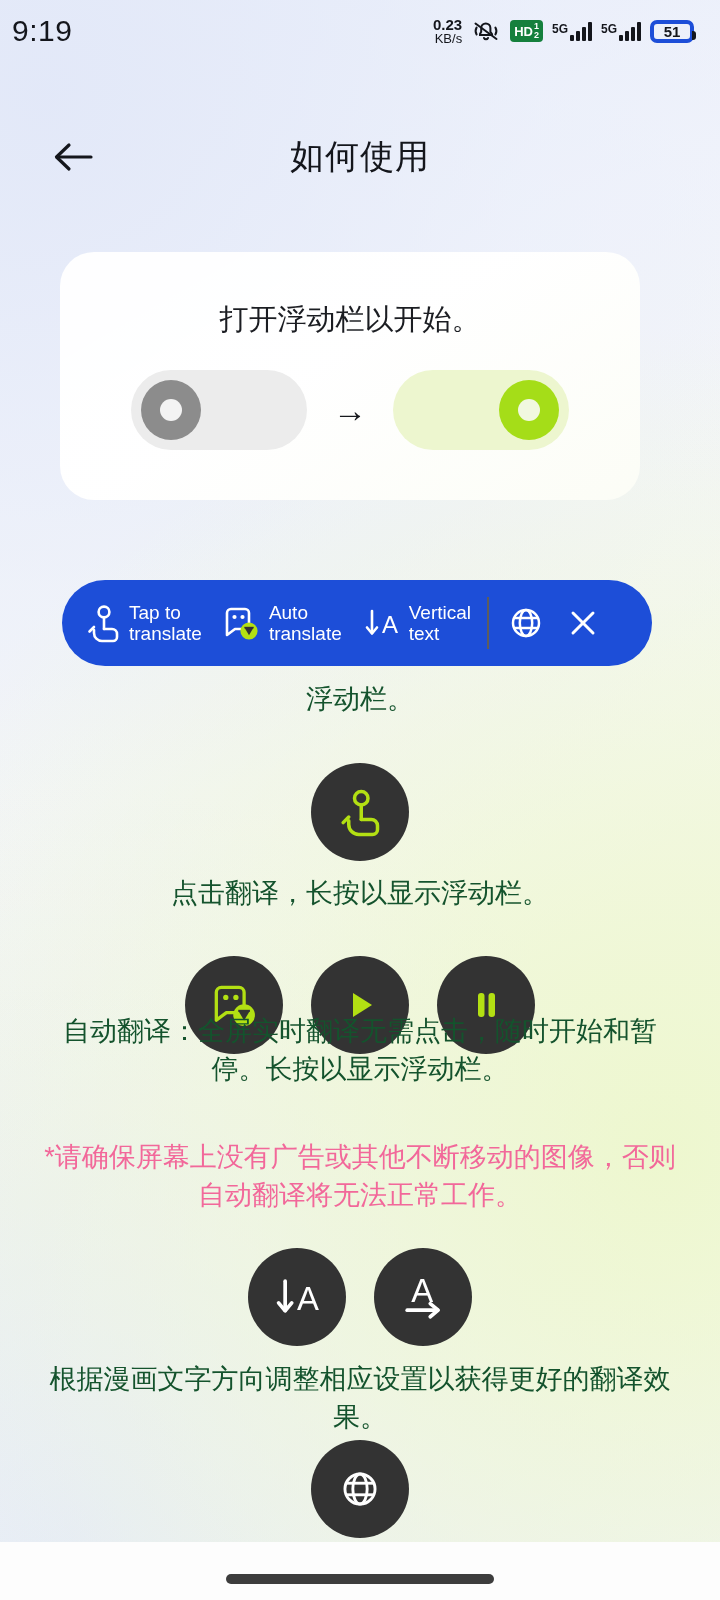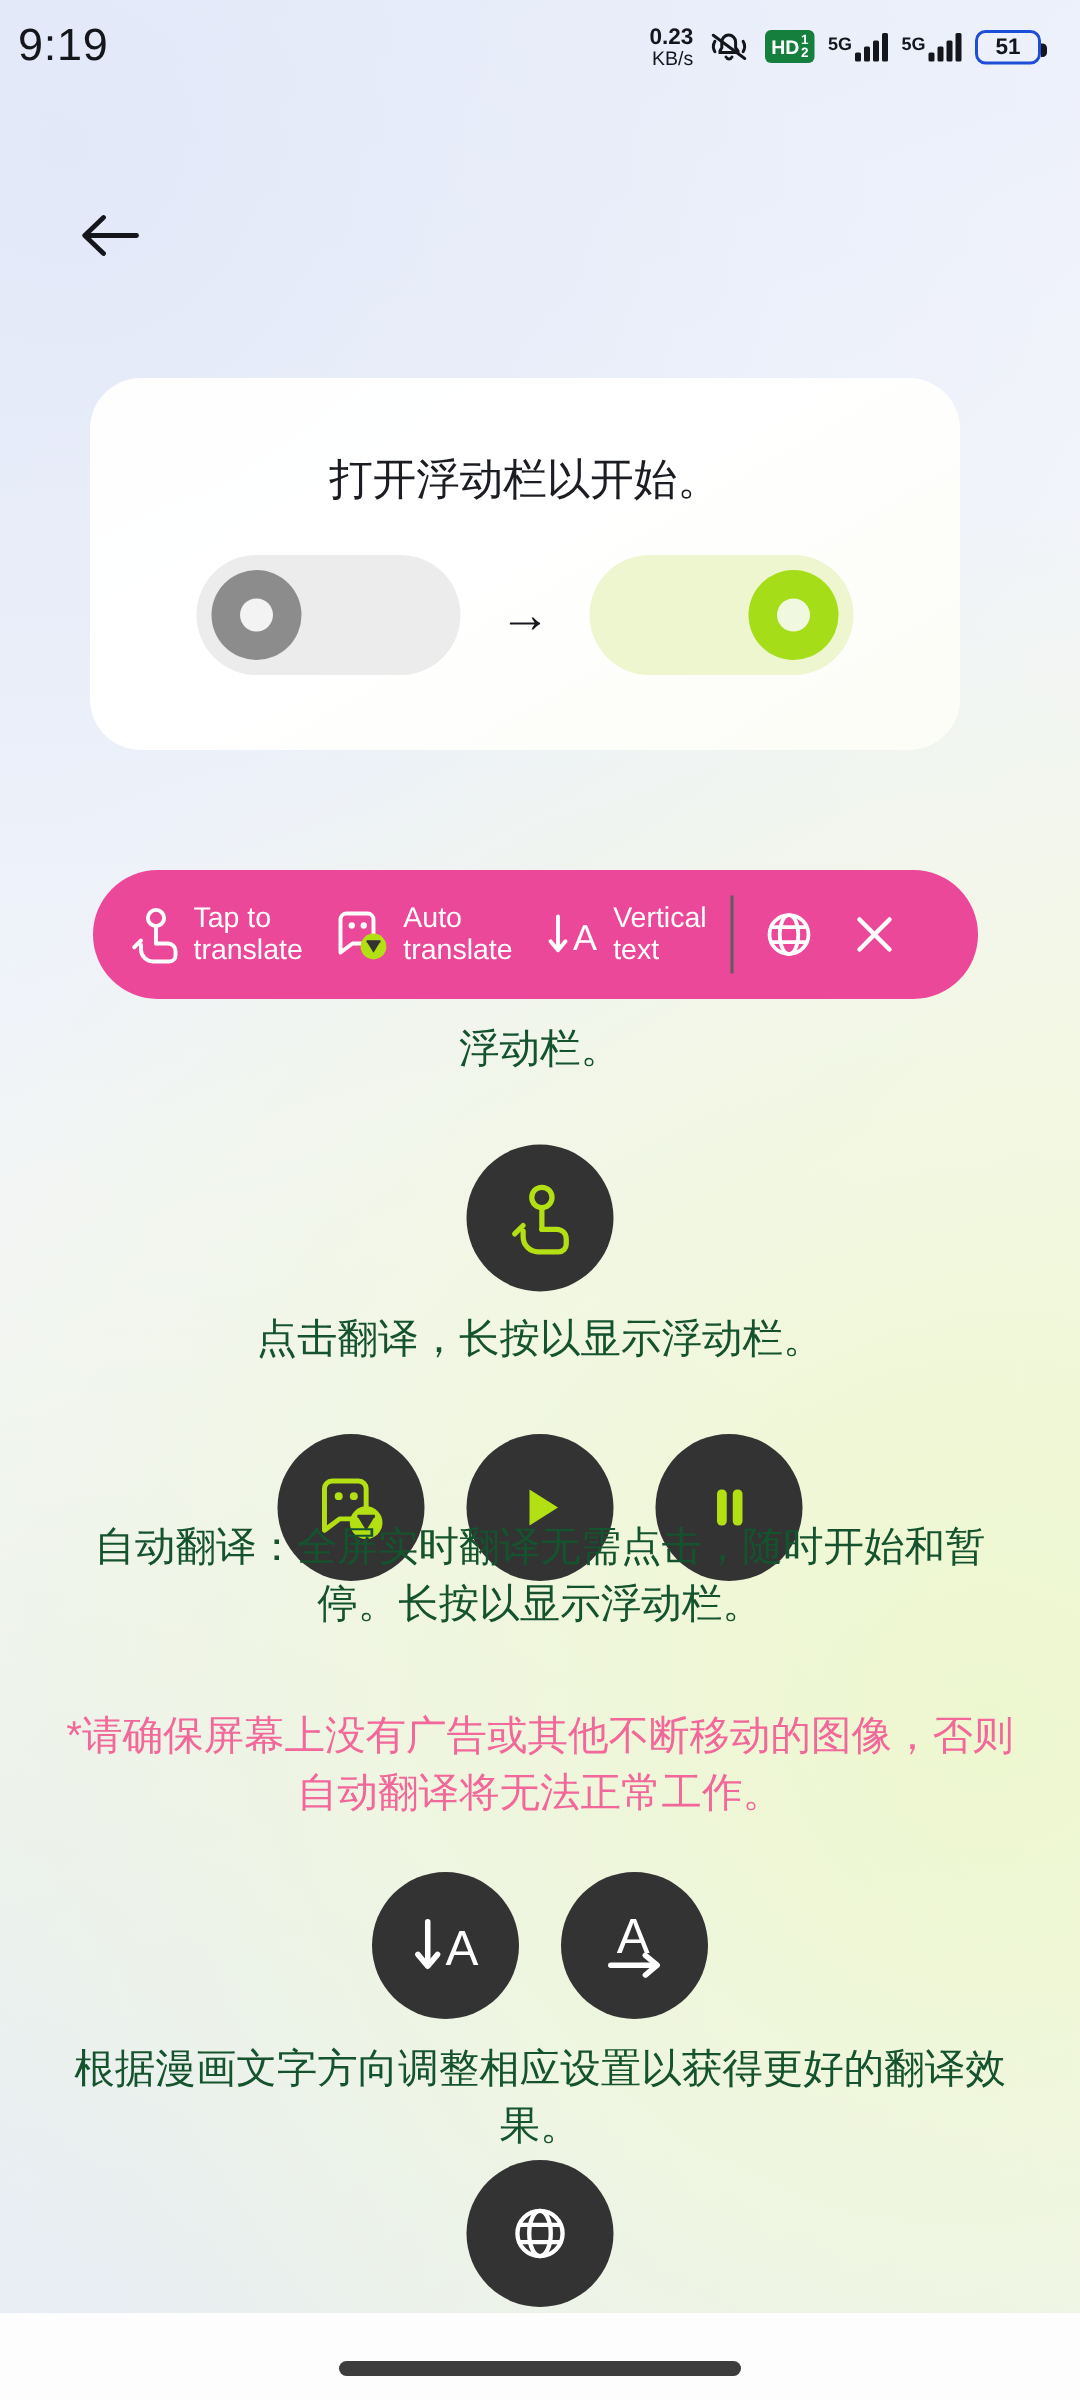--- a/index.html
+++ b/index.html
@@ -36,21 +36,21 @@
   .hd-badge .frac { display: inline-block; font-size: 9px; line-height: 1; margin-left: 1px; text-align: center; }
   .sig { display: flex; align-items: flex-start; gap: 1px; }
   .sig .g { font-size: 12px; font-weight: bold; color: #14161c; line-height: 1; margin-right: 1px; margin-top: 1px; }
   .bars { display: flex; align-items: flex-end; gap: 2px; height: 19px; }
   .bars i { display: block; width: 4px; background: #14161c; border-radius: 1px; }
   .bars i:nth-child(1) { height: 6px; }
   .bars i:nth-child(2) { height: 10px; }
   .bars i:nth-child(3) { height: 14px; }
   .bars i:nth-child(4) { height: 19px; }
   .batt {
-    width: 44px; height: 23px; border: 2px solid #1d4ed8; border-radius: 7px;
+    width: 44px; height: 23px; border: 4px solid #1d4ed8; border-radius: 7px;
     display: flex; align-items: center; justify-content: center; position: relative;
   }
   .batt:after {
     content: ""; position: absolute; right: -6px; top: 7px;
     width: 4px; height: 9px; background: #14161c; border-radius: 0 3px 3px 0;
   }
   .batt span { font-size: 15px; font-weight: bold; color: #14161c; line-height: 1; }
 
   
   .header {
@@ -89,21 +89,21 @@
   }
   .knob .hole { width: 22px; height: 22px; border-radius: 50%; background: #f3f3f3; }
   .switch.off .knob { left: 10px; background: #8c8c8c; }
   .switch.on  .knob { right: 10px; background: #a5dd18; }
   .switch.on  .knob .hole { background: #f1f8e0; }
   .arrow-between { font-size: 34px; color: #16181d; line-height: 1; }
 
   
   .floating-bar {
     position: absolute; left: 62px; top: 580px; width: 590px; height: 86px;
-    background: #ec4899; border-radius: 43px;
+    background: #1d4ed8; border-radius: 43px;
     display: flex; align-items: center; padding: 0 22px 0 24px;
   }
   .fb-item { display: flex; align-items: center; gap: 9px; }
   .fb-label { color: #fff; font-size: 19px; line-height: 1.12; }
   .fb-gap { width: 20px; }
   .fb-divider { width: 2px; height: 52px; background: #5d5d5d; margin: 0 18px 0 16px; }
   .fb-icon-btn { display: flex; align-items: center; justify-content: center; cursor: pointer; }
 
   
   .caption {
@@ -183,20 +183,21 @@
 
 <div class="header">
   <div class="back-btn">
     <svg width="44" height="34" viewBox="0 0 44 34">
       <g fill="none" stroke="#14161c" stroke-width="3.2" stroke-linecap="round" stroke-linejoin="round">
         <path d="M40 17 H6"></path>
           <path d="M18 5 L5.5 17 L18 29"></path>
       </g>
     </svg>
   </div>
+  <div class="page-title">如何使用</div>
 </div>
 
 <div class="toggle-card">
   <div class="card-title">打开浮动栏以开始。</div>
   <div class="toggle-row">
     <div class="switch off">
       <div class="knob">
           <div class="hole"></div>
         </div>
     </div>

